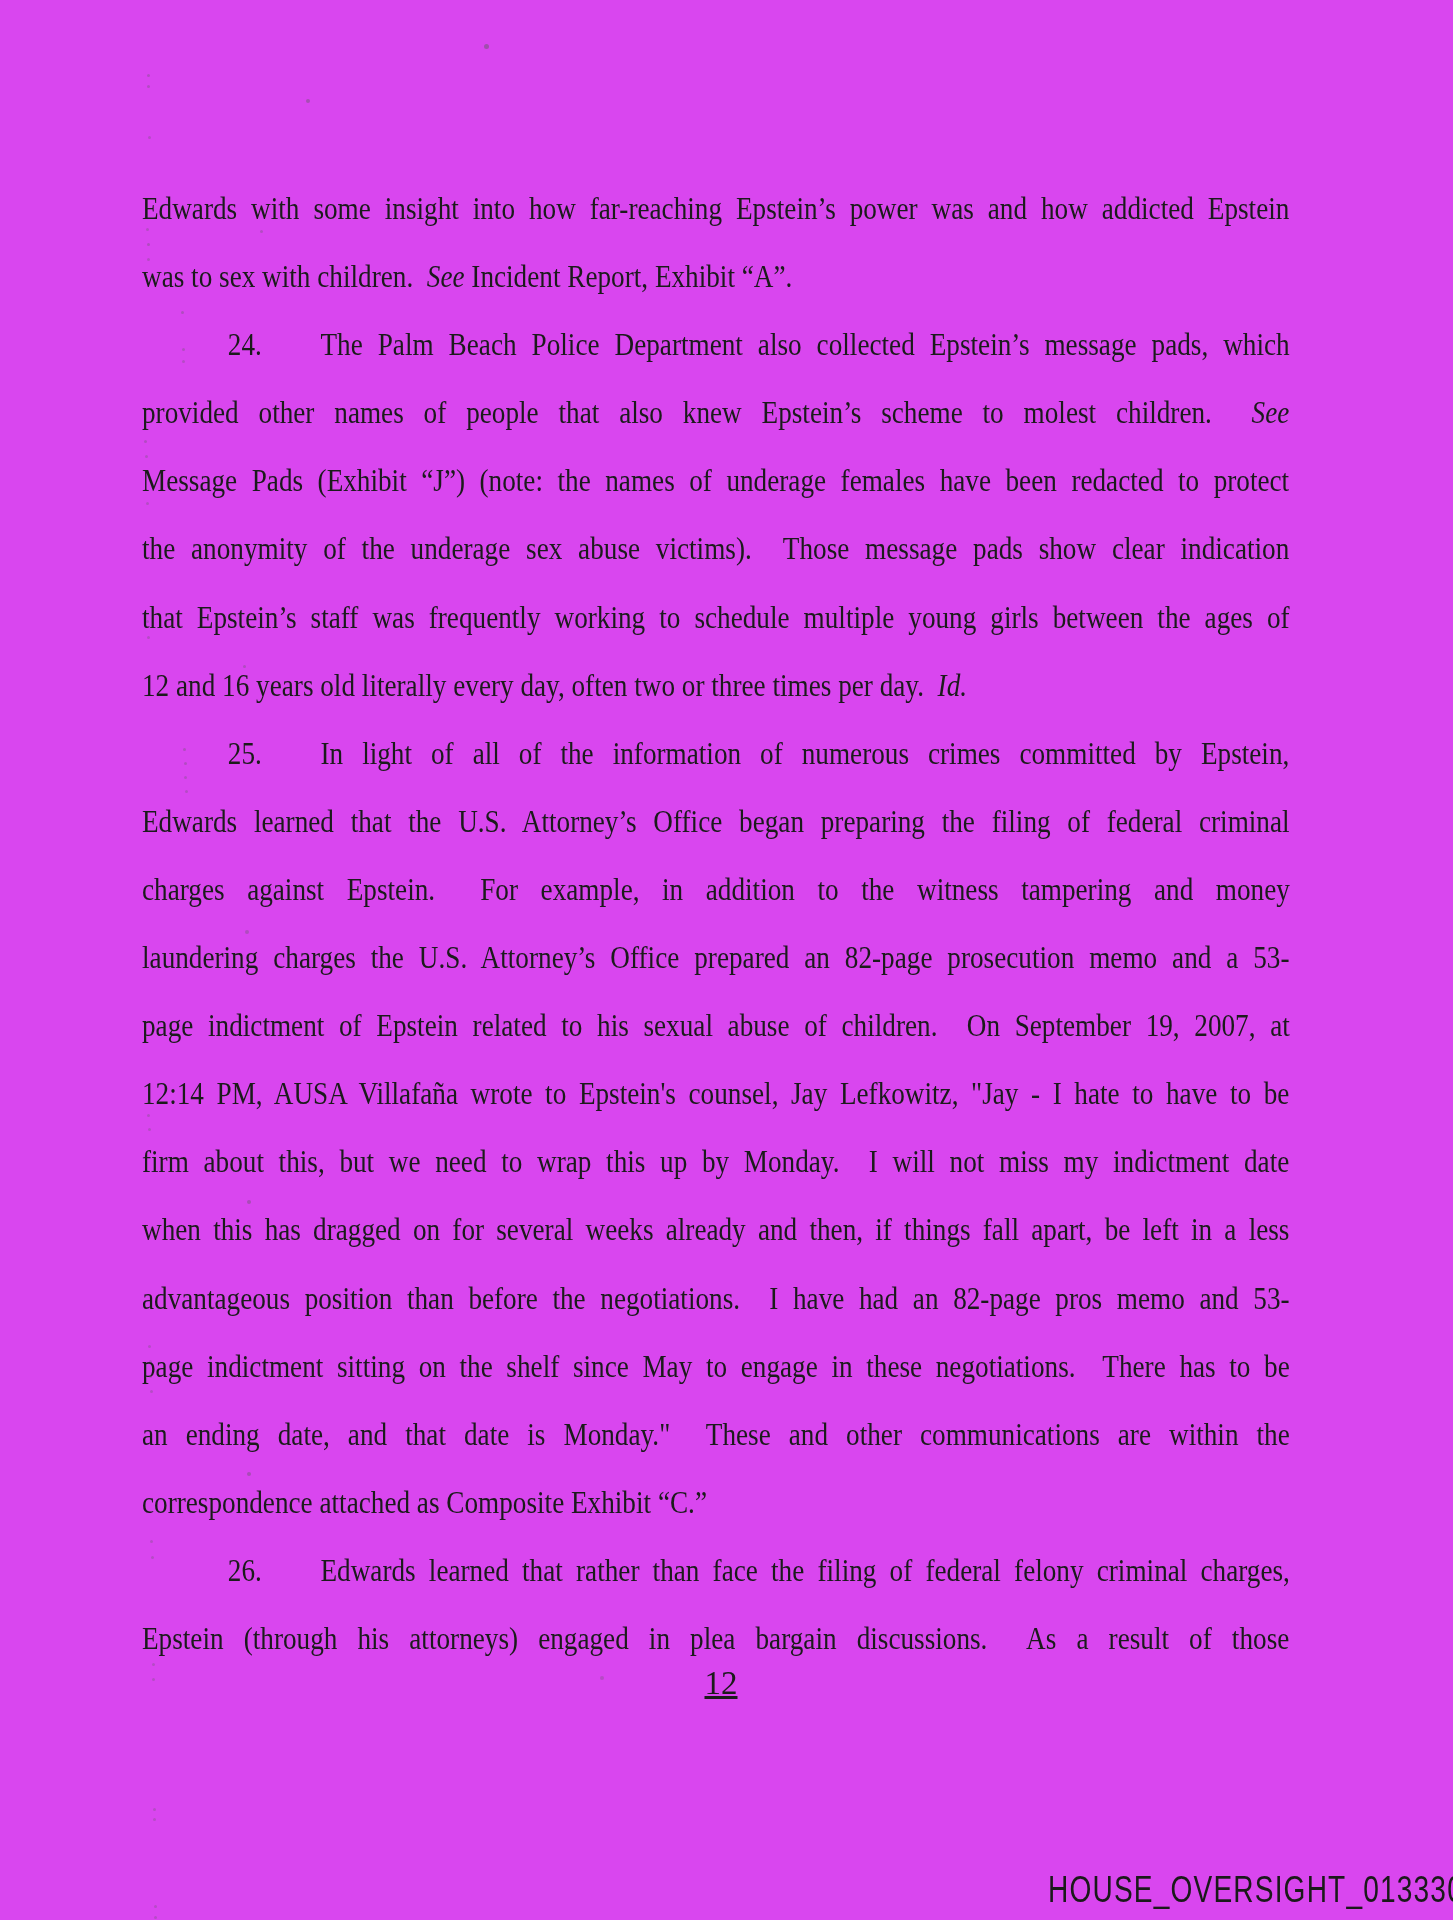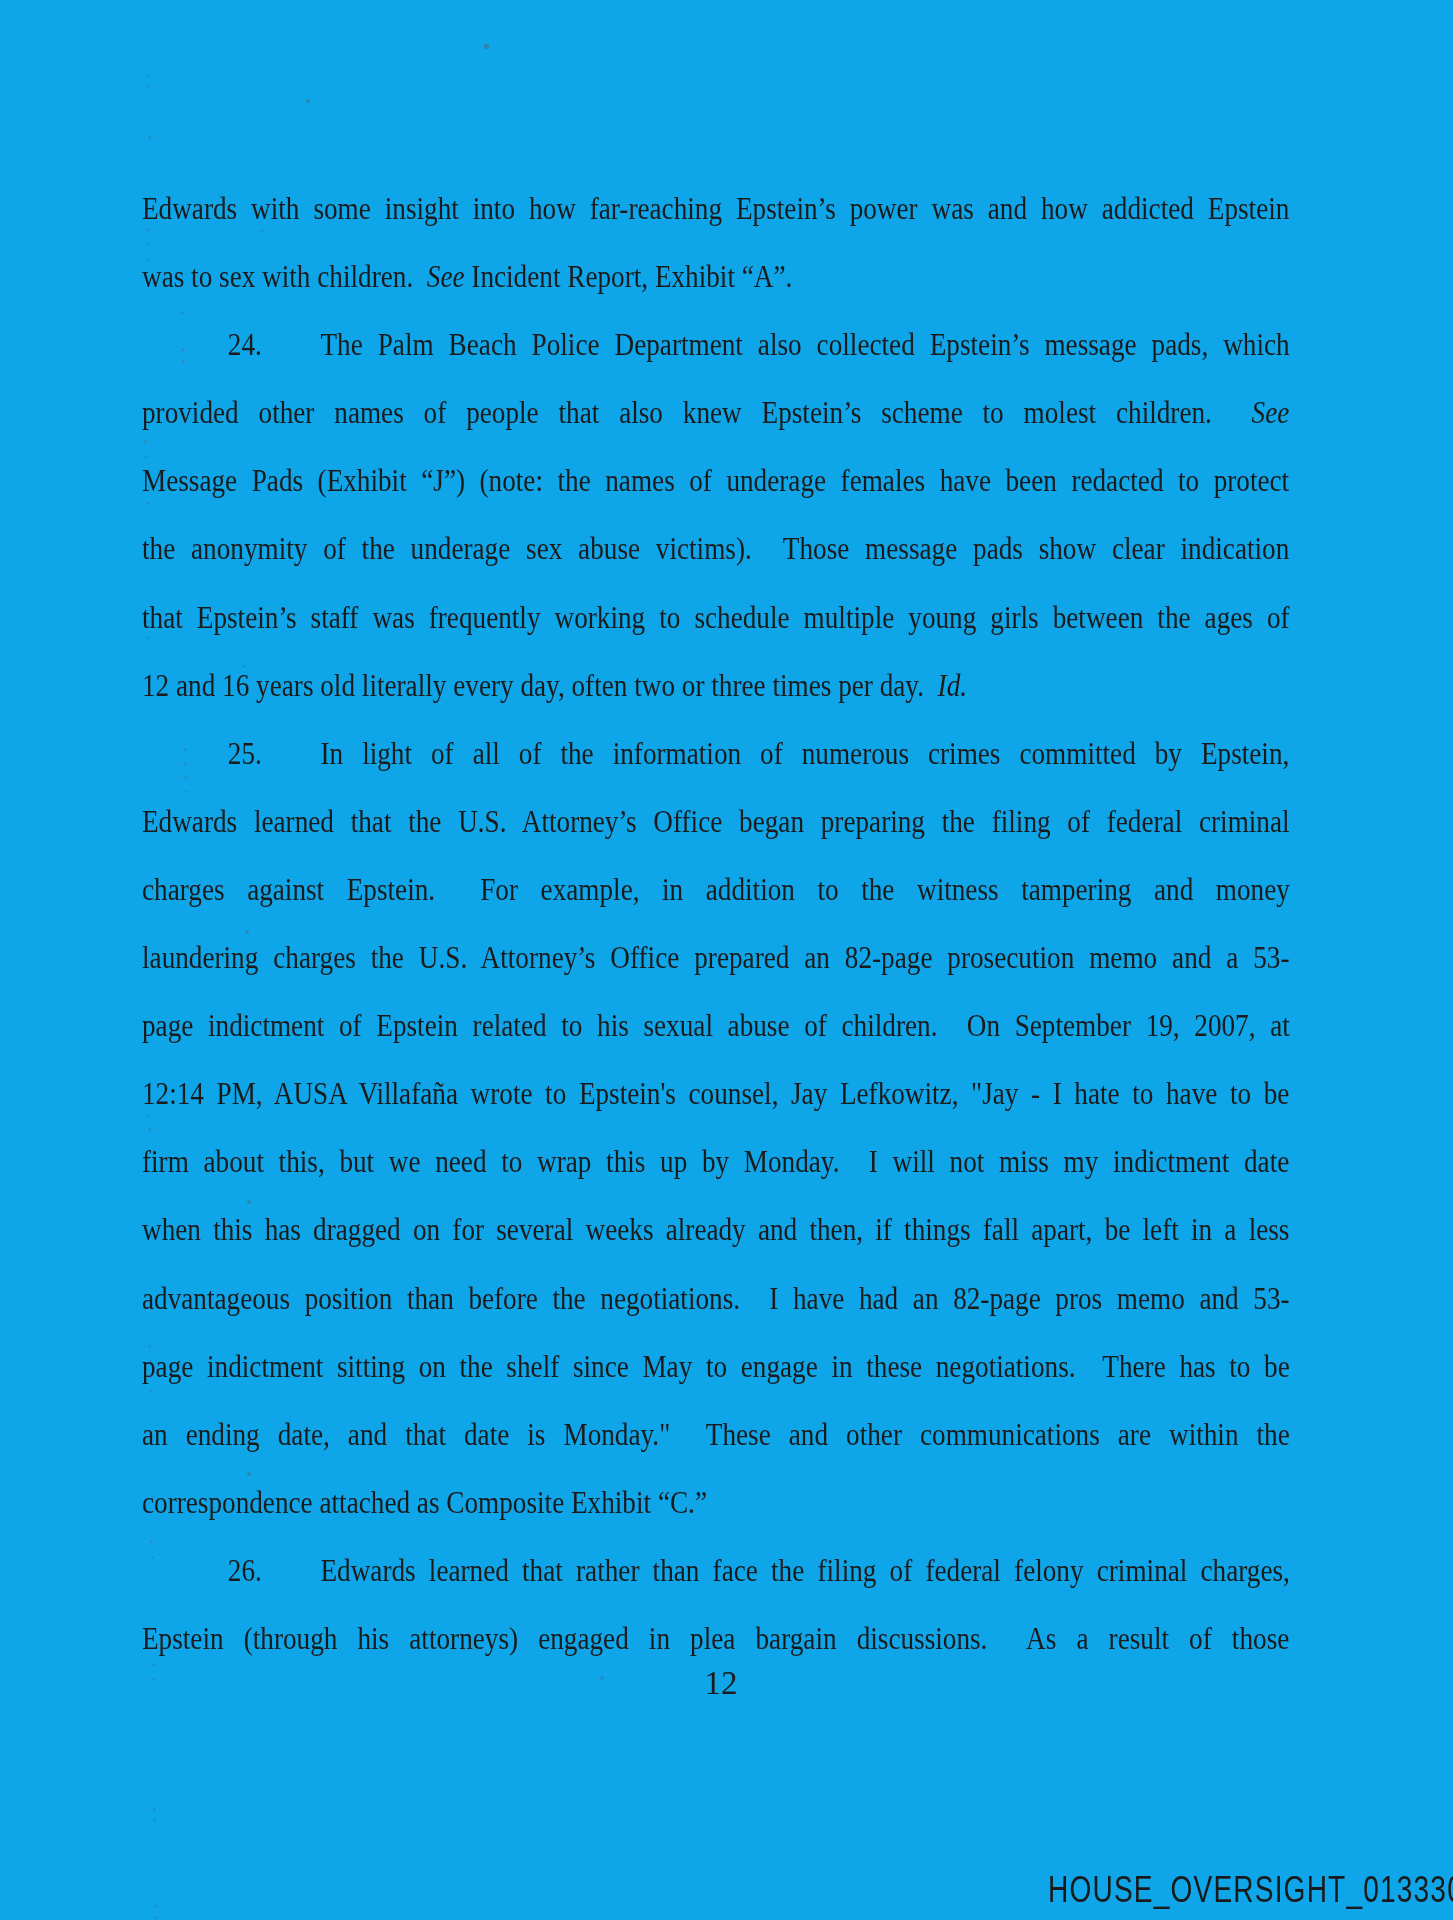--- a/index.html
+++ b/index.html
@@ -1,31 +1,31 @@
 <!DOCTYPE html>
 <html><head>
 <meta charset="utf-8">
 <style>
   html,body{margin:0;padding:0;}
   body{width:1453px;height:1920px;background:#ffffff;}
-  .page{position:relative;width:1453px;height:1920px;background:#0ea5e9;overflow:hidden;}
+  .page{position:relative;width:1453px;height:1920px;background:#d946ef;overflow:hidden;}
   .text-block{
     position:absolute;left:142px;top:174px;width:1350px;
     transform:scaleX(0.85);transform-origin:left top;
     font-family:"Liberation Serif","DejaVu Serif",serif;
     font-size:32px;color:#1b1b1b;
   }
   .line{height:68.1px;line-height:68.1px;white-space:pre;}
   .line-content{display:inline-block;white-space:pre;vertical-align:top;}
   .para-num{display:inline-block;margin-left:101px;margin-right:69px;}
   .italic{font-style:italic;}
   .page-number{
     position:absolute;top:1649px;left:0;width:1442px;height:68px;line-height:68px;
     text-align:center;font-family:"Liberation Serif","DejaVu Serif",serif;
-    font-size:33px;color:#1b1b1b;
+    font-size:33px;color:#1b1b1b;text-decoration:underline;
   }
   .bates{
     position:absolute;left:1048px;top:1872px;
     font-family:"Liberation Sans","DejaVu Sans",sans-serif;
     font-size:36px;line-height:36px;letter-spacing:1.5px;
     transform:scaleX(0.78);transform-origin:left top;
     color:#1a1a1a;white-space:pre;
   }
   .speck{position:absolute;background:#5a5a5a;border-radius:50%;}
 </style>

